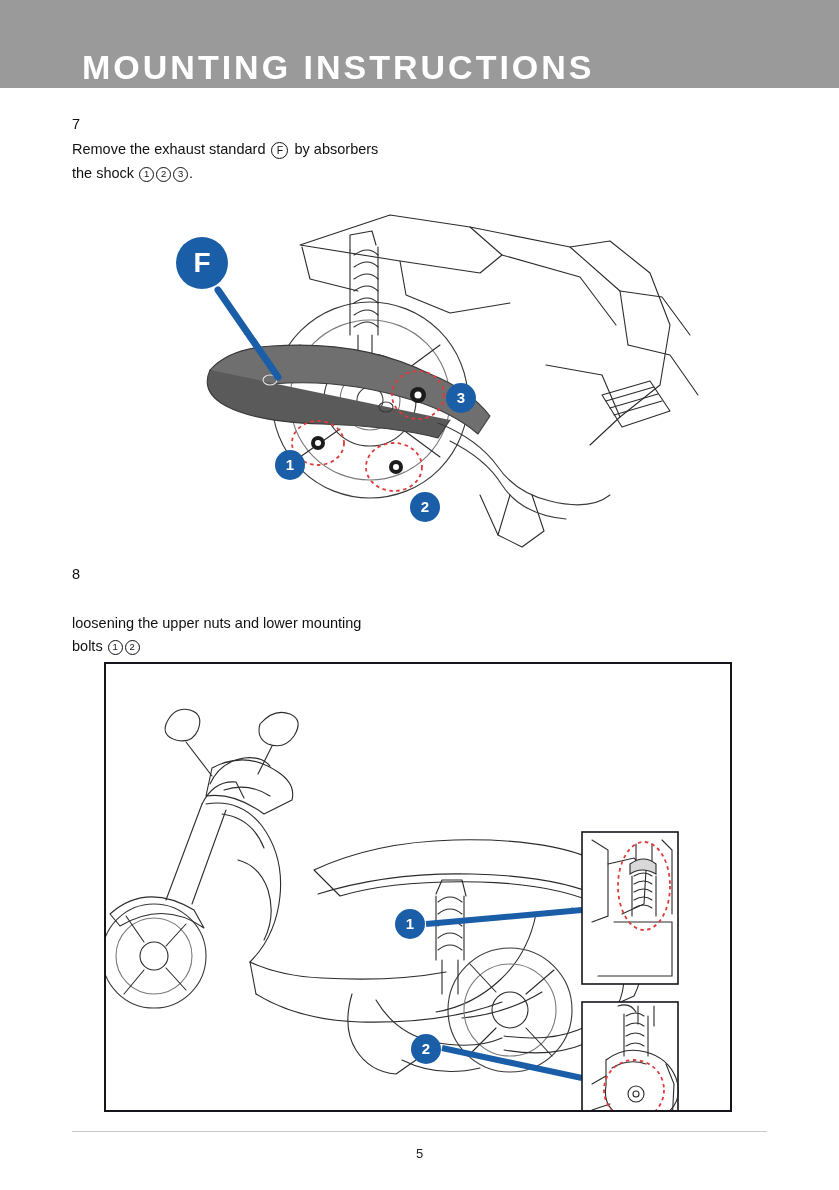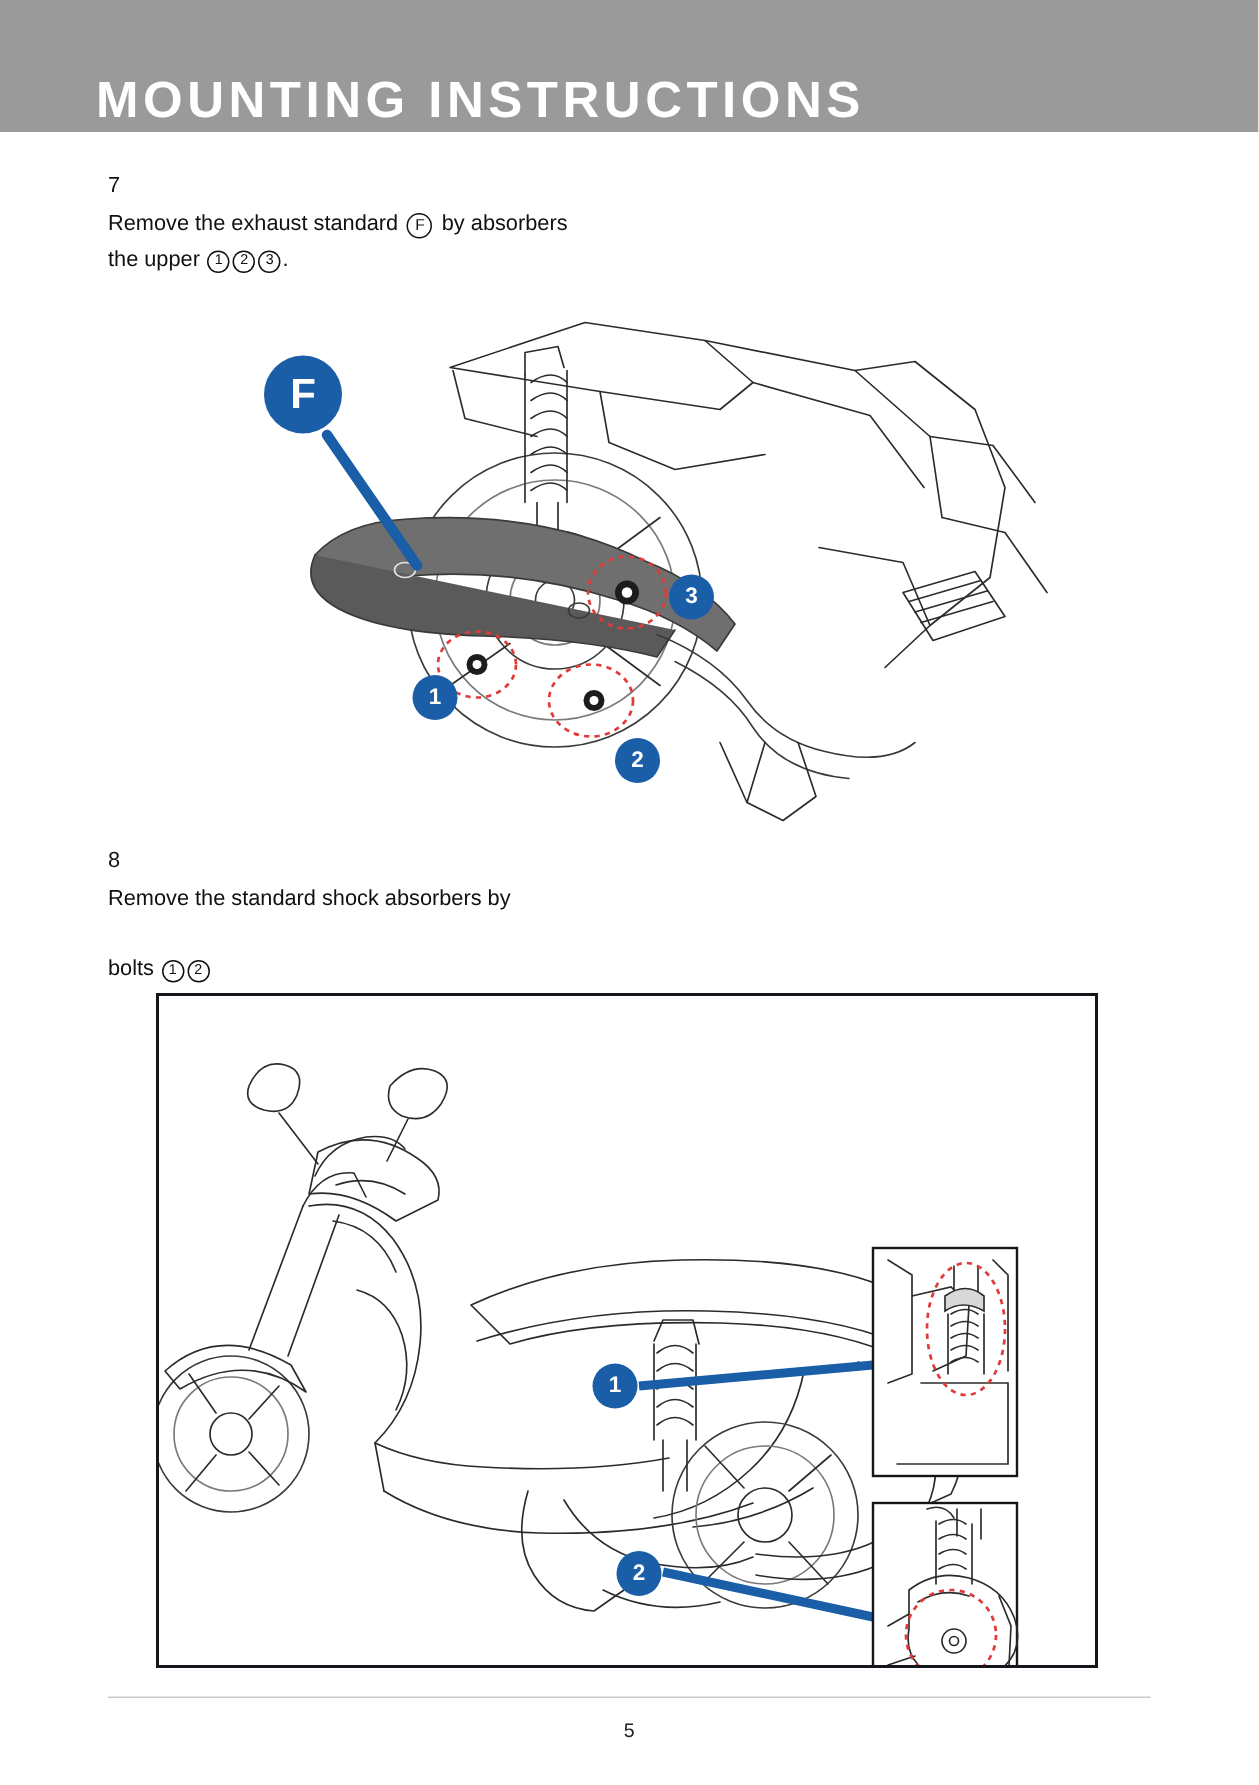--- a/index.html
+++ b/index.html
@@ -19,21 +19,21 @@
   
   .header-band {
     position: absolute;
     left: 0; top: 0;
     width: 839px;
     height: 88px;
     background: #9a9a9a;
   }
   .page-title {
     position: absolute;
-    left: 64px;
+    left: 82px;
     top: 48px;
     font-size: 34px;
     font-weight: bold;
     letter-spacing: 3px;
     color: #ffffff;
     white-space: nowrap;
   }
 
   
   .step {
@@ -128,21 +128,21 @@
 <body>
 
 <div class="header-band"></div>
 <div class="page-title">MOUNTING INSTRUCTIONS</div>
 
 <div class="step" id="step7">
   <span class="step-num">7</span>
   <span>Remove the exhaust standard</span>
   <span class="circ-f">F</span>
   <span>by absorbers</span><br>
-  <span>the upper</span>
+  <span>the shock</span>
   <span class="circ">1</span><span class="circ">2</span><span class="circ">3</span><span>.</span>
 </div>
 
 <div class="figure" id="fig7">
   <svg width="560" height="360" viewBox="0 0 560 360">
     <g fill="none" stroke="#2b2b2b" stroke-width="1.1" stroke-linejoin="round" stroke-linecap="round">
 
       <circle cx="220" cy="205" r="98" stroke="#3a3a3a"></circle>
       <circle cx="220" cy="205" r="80" stroke="#7a7a7a"></circle>
       <circle cx="220" cy="205" r="46" stroke="#3a3a3a"></circle>
@@ -197,22 +197,22 @@
   </svg>
 
   <div class="bubble big" style="left:26px; top:42px;">F</div>
   <div class="bubble small" style="left:125px; top:255px;">1</div>
   <div class="bubble small" style="left:260px; top:297px;">2</div>
   <div class="bubble small" style="left:296px; top:188px;">3</div>
 </div>
 
 <div class="step" id="step8">
   <span class="step-num">8</span>
-  <span>Remove the standard shock absorbers by</span><br>
   <br>
+  <span>loosening the upper nuts and lower mounting</span><br>
   <span>bolts</span>
   <span class="circ">1</span><span class="circ">2</span>
 </div>
 
 <div class="figure" id="fig8">
   <svg width="624" height="446" viewBox="0 0 624 446">
     <g fill="none" stroke="#2b2b2b" stroke-width="1.1" stroke-linejoin="round" stroke-linecap="round">
 
       <circle cx="48" cy="292" r="52" stroke="#3a3a3a"></circle>
       <circle cx="48" cy="292" r="38" stroke="#7a7a7a"></circle>

